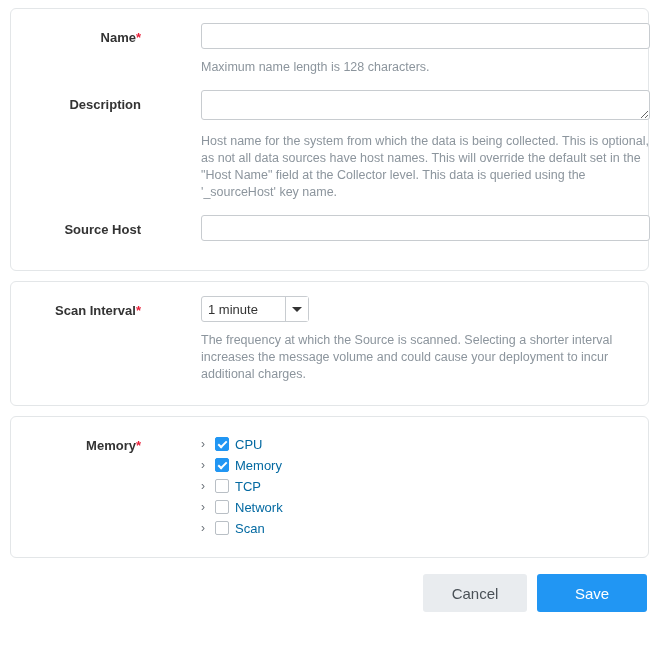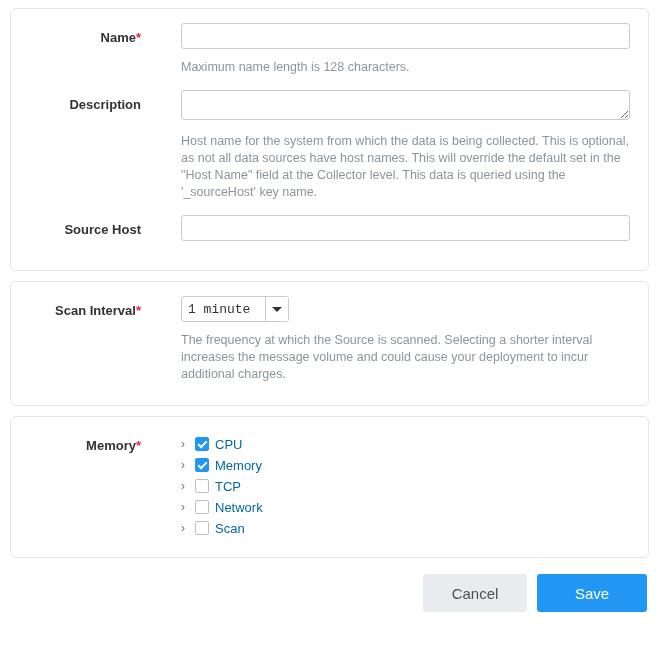--- a/index.html
+++ b/index.html
@@ -26,40 +26,40 @@
     border-radius: 6px;
     background: #ffffff;
     box-sizing: border-box;
     padding: 14px 12px 14px 12px;
     margin-bottom: 10px;
   }
   .row {
     display: flex;
     align-items: flex-start;
     margin-bottom: 4px;
+    gap: 48px;
   }
   .label-col {
     width: 130px;
     flex: 0 0 130px;
     text-align: right;
     padding-right: 12px;
     box-sizing: border-box;
     font-size: 13px;
     color: #333333;
     padding-top: 7px;
     font-weight: bold;
   }
   .req {
     color: #e8203a;
     font-weight: bold;
   }
   .field-col {
     flex: 1 1 auto;
     min-width: 0;
-    margin-left: 28px;
   }
   input.text-input {
     width: 449px;
     height: 26px;
     box-sizing: border-box;
     border: 1px solid #c8ccd0;
     border-radius: 3px;
     padding: 3px 6px;
     font-family: "Liberation Sans", sans-serif;
     font-size: 13px;
@@ -100,21 +100,21 @@
     -webkit-appearance: none;
     -moz-appearance: none;
     appearance: none;
     width: 108px;
     height: 26px;
     box-sizing: border-box;
     border: 1px solid #c8ccd0;
     border-radius: 3px;
     background: #ffffff;
     padding: 2px 24px 2px 6px;
-    font-family: Liberation Mono, monospace;
+    font-family: Liberation Sans, sans-serif;
     font-size: 13px;
     color: #333333;
     outline: none;
   }
   .select-arrow {
     position: absolute;
     right: 1px;
     top: 1px;
     width: 22px;
     height: 24px;

